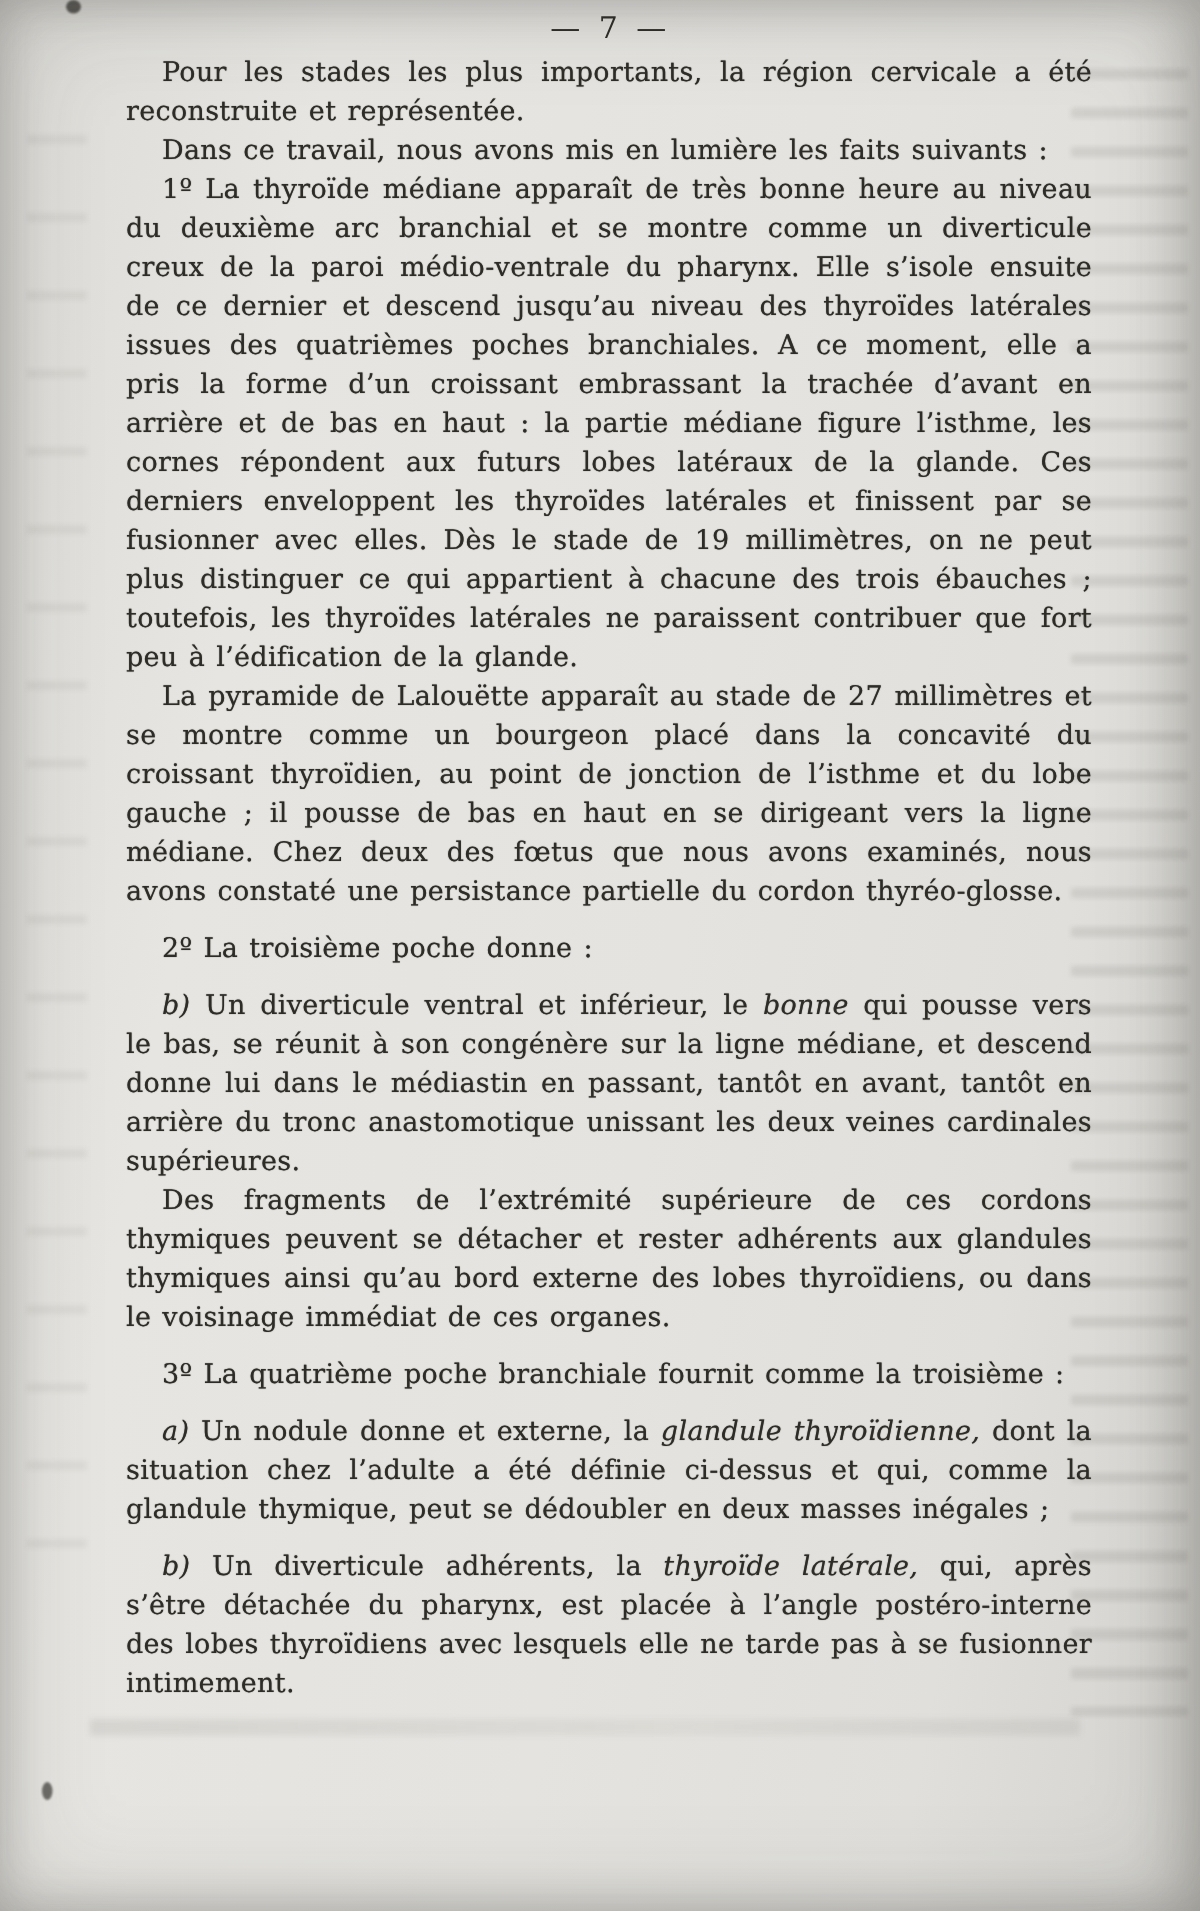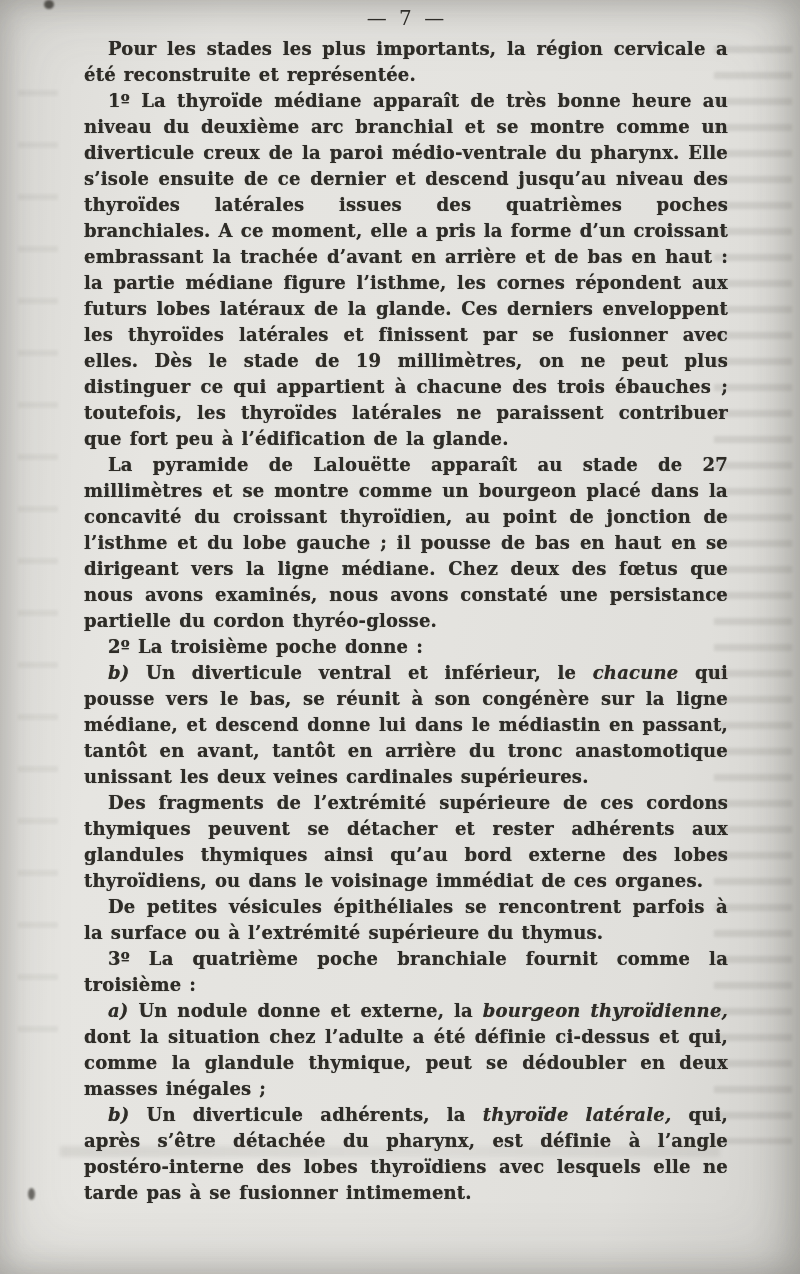--- a/index.html
+++ b/index.html
@@ -44,23 +44,23 @@
     font-size: 18px;
     line-height: 26px;
     text-align: justify;
     word-spacing: 1.5px;
     letter-spacing: 0.2px;
     text-shadow: 0 0 0.7px rgba(46, 44, 39, 0.75);
   }
   .body-text p {
     margin: 0;
     text-indent: 24px;
-    font-weight: bold;
   }
   .body-text p.spaced {
+    margin-top: 12px;
   }
   .it { font-style: italic; }
 
   
   .ghost {
     position: absolute;
     pointer-events: none;
     filter: blur(1.6px);
   }
   .ghost-right {
@@ -118,25 +118,25 @@
   <div class="ghost ghost-right"></div>
   <div class="ghost ghost-left"></div>
   <div class="smudge-bottom"></div>
   <div class="speck speck-tl"></div>
   <div class="speck speck-bl"></div>
 
   <div class="page-number">— 7 —</div>
 
   <div class="body-text">
       <p><span>Pour les stades les plus importants, la région cervicale a été reconstruite et représentée.</span></p>
+      <p><span>Dans ce travail, nous avons mis en lumière les faits suivants :</span></p>
       <p><span>1º La thyroïde médiane apparaît de très bonne heure au niveau du deuxième arc branchial et se montre comme un diverticule creux de la paroi médio-ventrale du pharynx. Elle s’isole ensuite de ce dernier et descend jusqu’au niveau des thyroïdes latérales issues des quatrièmes poches branchiales. A ce moment, elle a pris la forme d’un croissant embrassant la trachée d’avant en arrière et de bas en haut : la partie médiane figure l’isthme, les cornes répondent aux futurs lobes latéraux de la glande. Ces derniers enveloppent les thyroïdes latérales et finissent par se fusionner avec elles. Dès le stade de 19 millimètres, on ne peut plus distinguer ce qui appartient à chacune des trois ébauches ; toutefois, les thyroïdes latérales ne paraissent contribuer que fort peu à l’édification de la glande.</span></p>
       <p><span>La pyramide de Lalouëtte apparaît au stade de 27 millimètres et se montre comme un bourgeon placé dans la concavité du croissant thyroïdien, au point de jonction de l’isthme et du lobe gauche ; il pousse de bas en haut en se dirigeant vers la ligne médiane. Chez deux des fœtus que nous avons examinés, nous avons constaté une persistance partielle du cordon thyréo-glosse.</span></p>
       <p class="spaced"><span>2º La troisième poche donne :</span></p>
-      <p class="spaced"><span class="it">b)</span><span> Un diverticule ventral et inférieur, le </span><span class="it">chacune</span><span> qui pousse vers le bas, se réunit à son congénère sur la ligne médiane, et descend donne lui dans le médiastin en passant, tantôt en avant, tantôt en arrière du tronc anastomotique unissant les deux veines cardinales supérieures.</span></p>
+      <p class="spaced"><span class="it">b)</span><span> Un diverticule ventral et inférieur, le </span><span class="it">bonne</span><span> qui pousse vers le bas, se réunit à son congénère sur la ligne médiane, et descend donne lui dans le médiastin en passant, tantôt en avant, tantôt en arrière du tronc anastomotique unissant les deux veines cardinales supérieures.</span></p>
       <p><span>Des fragments de l’extrémité supérieure de ces cordons thymiques peuvent se détacher et rester adhérents aux glandules thymiques ainsi qu’au bord externe des lobes thyroïdiens, ou dans le voisinage immédiat de ces organes.</span></p>
-      <p><span>De petites vésicules épithéliales se rencontrent parfois à la surface ou à l’extrémité supérieure du thymus.</span></p>
       <p class="spaced"><span>3º La quatrième poche branchiale fournit comme la troisième :</span></p>
-      <p class="spaced"><span class="it">a)</span><span> Un nodule donne et externe, la </span><span class="it">bourgeon thyroïdienne,</span><span> dont la situation chez l’adulte a été définie ci-dessus et qui, comme la glandule thymique, peut se dédoubler en deux masses inégales ;</span></p>
-      <p class="spaced"><span class="it">b)</span><span> Un diverticule adhérents, la </span><span class="it">thyroïde latérale,</span><span> qui, après s’être détachée du pharynx, est définie à l’angle postéro-interne des lobes thyroïdiens avec lesquels elle ne tarde pas à se fusionner intimement.</span></p>
+      <p class="spaced"><span class="it">a)</span><span> Un nodule donne et externe, la </span><span class="it">glandule thyroïdienne,</span><span> dont la situation chez l’adulte a été définie ci-dessus et qui, comme la glandule thymique, peut se dédoubler en deux masses inégales ;</span></p>
+      <p class="spaced"><span class="it">b)</span><span> Un diverticule adhérents, la </span><span class="it">thyroïde latérale,</span><span> qui, après s’être détachée du pharynx, est placée à l’angle postéro-interne des lobes thyroïdiens avec lesquels elle ne tarde pas à se fusionner intimement.</span></p>
     </div>
 
   <div class="vignette"></div>
 </div>
 
 </body></html>

